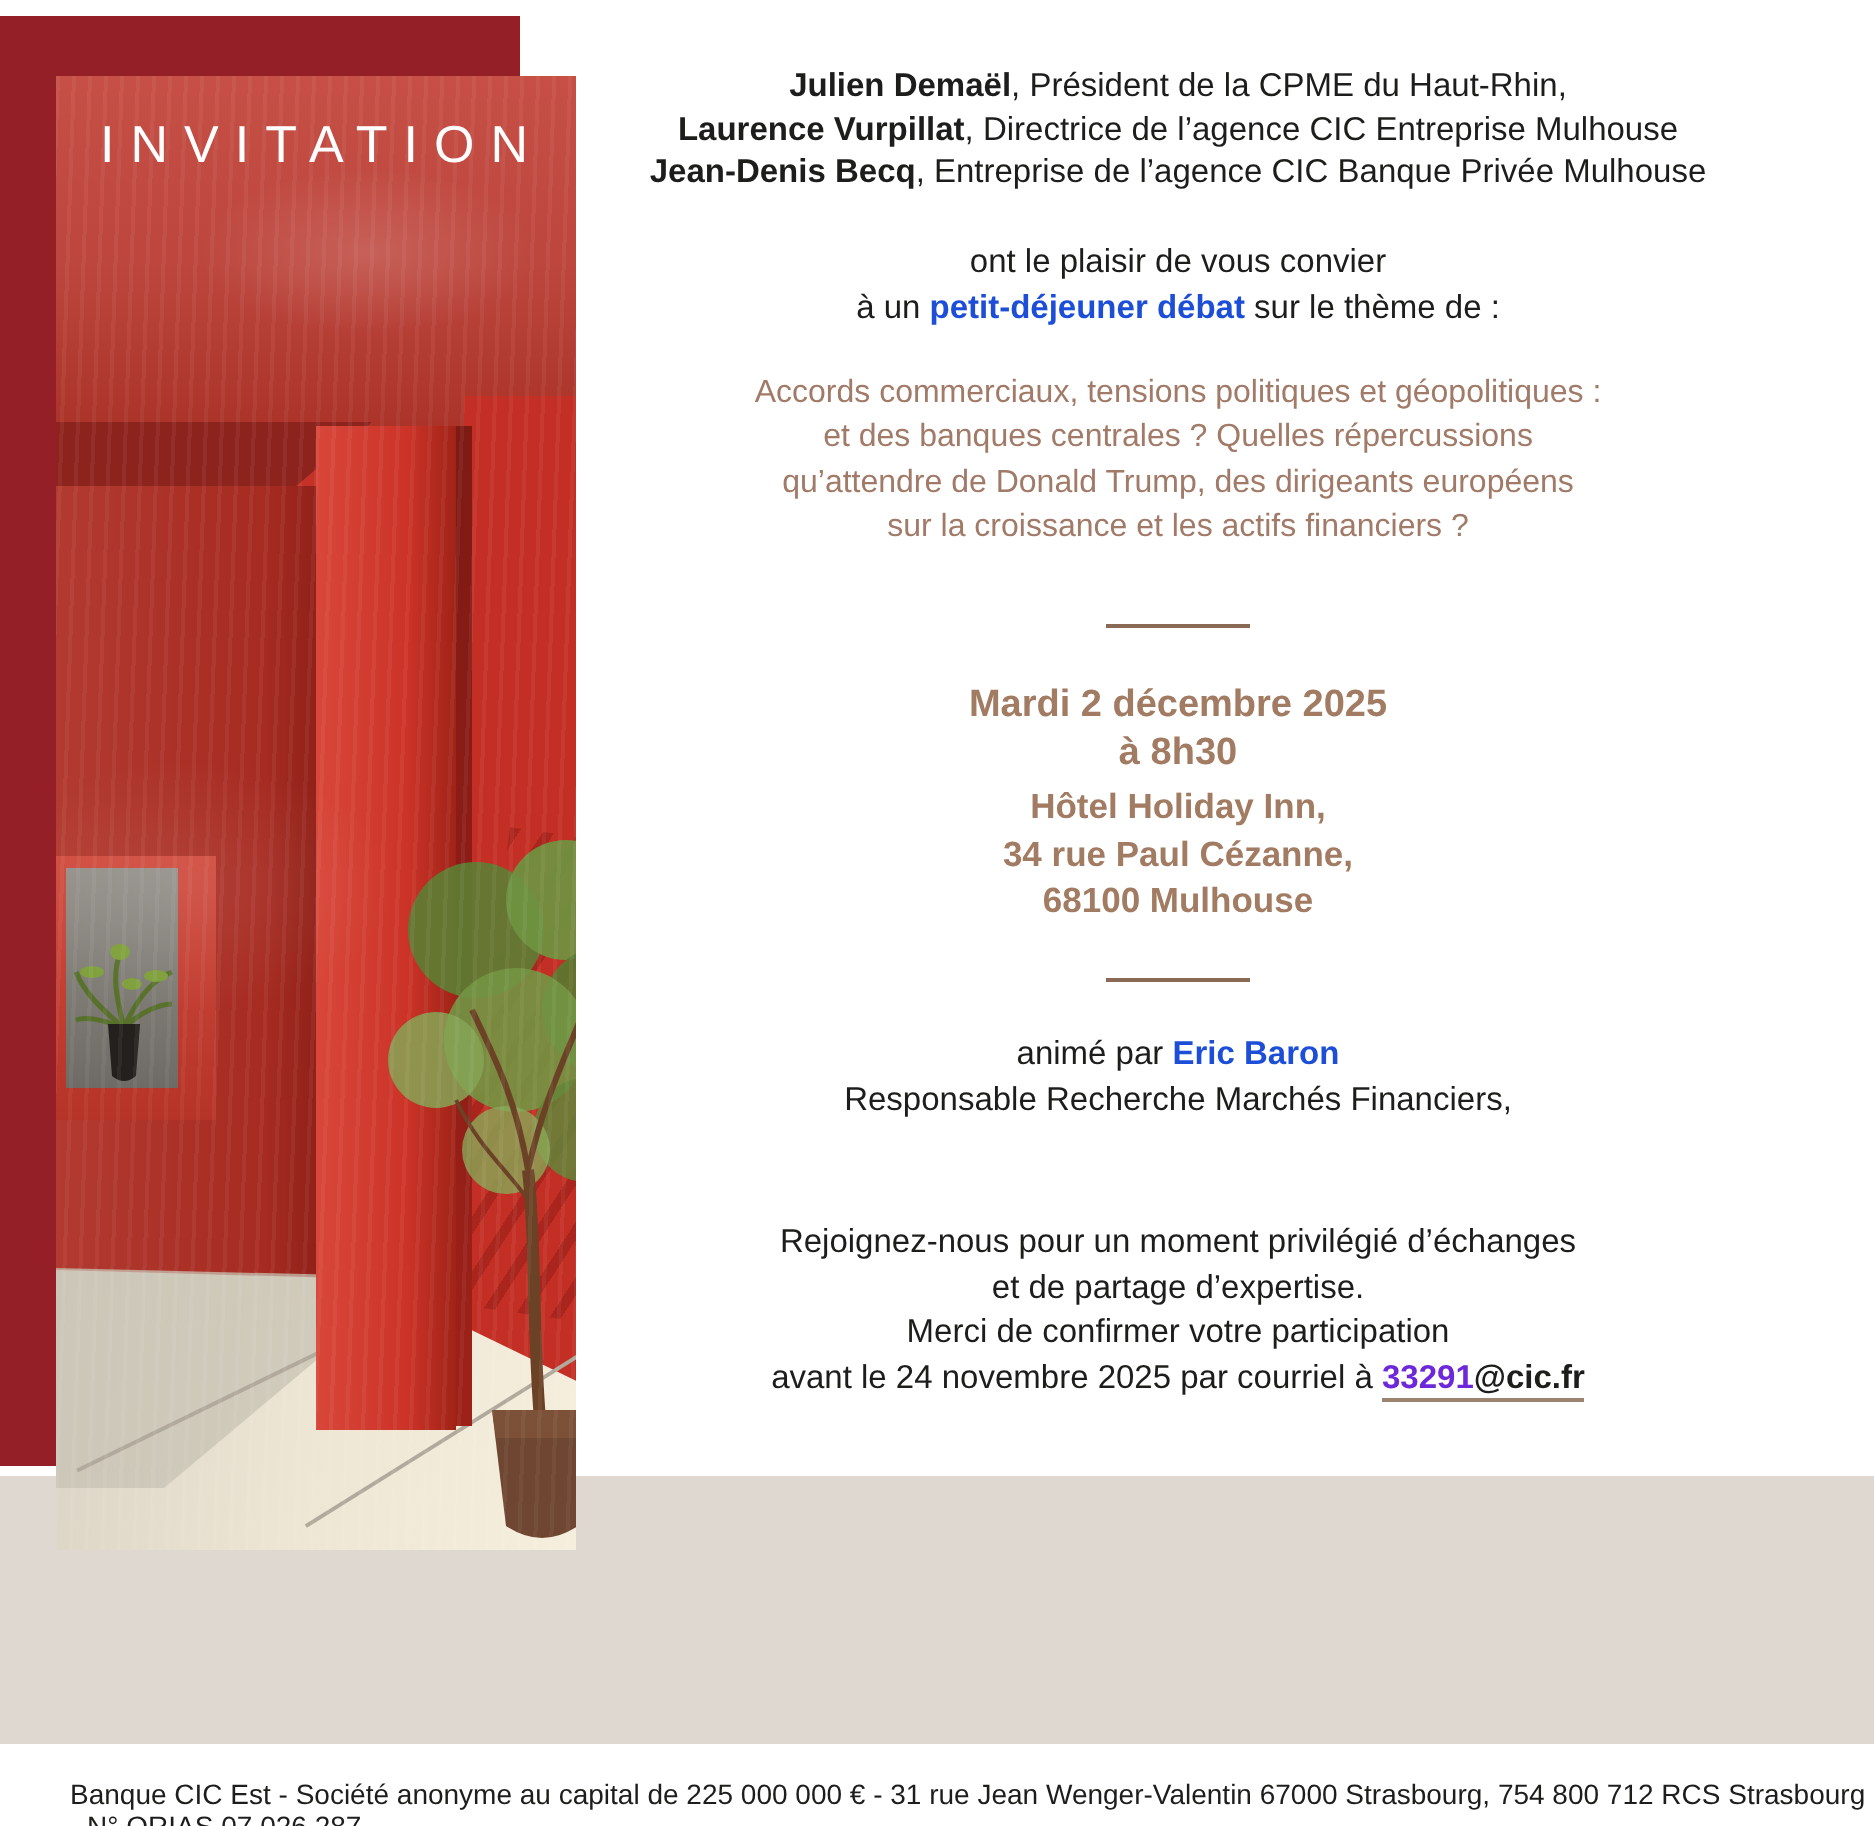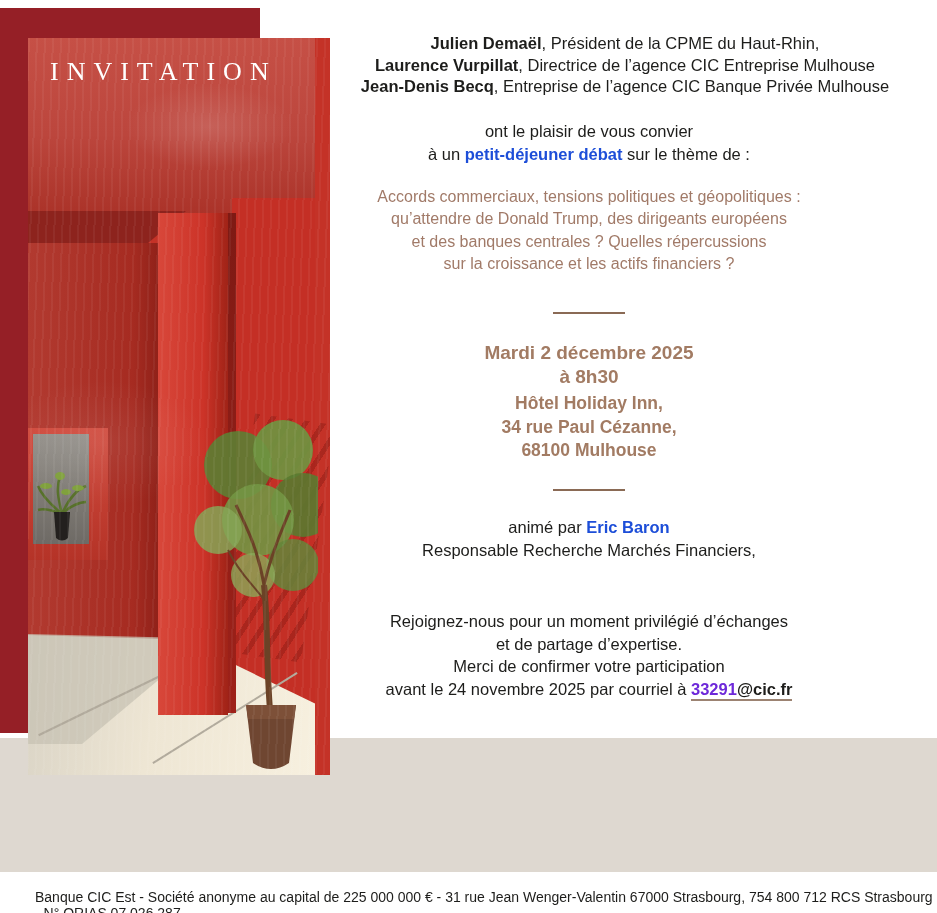--- a/index.html
+++ b/index.html
@@ -1,21 +1,21 @@
 <!DOCTYPE html>
 <html><head>
 <meta charset="utf-8">
 <style>
   html,body{margin:0;padding:0;background:#fff;}
   .page{position:relative;width:937px;height:913px;background:#ffffff;overflow:hidden;
         font-family:"Liberation Sans","DejaVu Sans",sans-serif;color:#1d1d1b;}
 
   
   .maroon-rect{position:absolute;left:0;top:8px;width:260px;height:725px;background:#951f26;}
-  .photo{position:absolute;left:28px;top:38px;width:302px;height:737px;overflow:hidden;z-index:5;background:#c43227;font-family:Liberation Serif, serif;}
+  .photo{position:absolute;left:28px;top:38px;width:260px;height:737px;overflow:hidden;z-index:5;background:#c43227;}
   .ph-top{position:absolute;left:0;top:0;width:287px;height:175px;
           background:linear-gradient(180deg,#c65046 0%,#bc463d 55%,#ab3329 100%);}
   .ph-soffit{position:absolute;left:0;top:173px;width:158px;height:40px;background:#8d231d;
              clip-path:polygon(0 0,100% 0,70% 100%,0 100%);}
   .ph-recess{position:absolute;left:0;top:205px;width:150px;height:400px;
              background:linear-gradient(90deg,#b23a30 0%,#a62b21 70%,#7f1a13 100%);}
   .ph-niche-outer{position:absolute;left:0;top:390px;width:80px;height:132px;
              background:linear-gradient(180deg,#d04b3e,#b53327);}
   .ph-niche-panel{position:absolute;left:5px;top:396px;width:56px;height:110px;
              background:linear-gradient(180deg,#94908a 0%,#7d7973 60%,#6e6a65 100%);}
@@ -38,21 +38,21 @@
   .ph-texture{position:absolute;inset:0;pointer-events:none;
              background:repeating-linear-gradient(92deg,rgba(255,255,255,.05) 0 2px,transparent 2px 8px),
                         radial-gradient(120px 60px at 60% 12%,rgba(255,255,255,.14),transparent 70%),
                         radial-gradient(150px 90px at 25% 55%,rgba(255,255,255,.08),transparent 70%);}
   .invitation-title{position:absolute;left:22px;top:19px;color:#ffffff;font-size:26px;
              font-weight:400;letter-spacing:8px;white-space:nowrap;}
   .ph-svg{position:absolute;}
 
   
   .col{position:absolute;left:315px;width:548px;text-align:center;}
-  .names{top:33px;font-size:16.5px;line-height:21.5px;padding-left:36px;}
+  .names{top:33px;font-size:16.5px;line-height:21.5px;}
   .convier{top:120px;font-size:16.5px;line-height:23px;}
   .theme{top:186px;font-size:16px;line-height:22.3px;color:#a17a68;}
   .divider{position:absolute;left:553px;width:72px;height:2px;background:#8a6a55;}
   .div1{top:312px;} .div2{top:489px;}
   .datez{top:341px;font-size:19px;line-height:24px;font-weight:bold;color:#a27b63;}
   .venue{top:392px;font-size:17.5px;line-height:23.5px;font-weight:bold;color:#a27b63;}
   .speaker{top:516px;font-size:16.5px;line-height:23.4px;}
   .closing{top:610px;font-size:16.5px;line-height:22.6px;}
   .email-link{font-weight:bold;text-decoration:none;border-bottom:2px solid #9c8372;padding-bottom:1px;}
   .email-num{color:#6d28d9;} .email-dom{color:#1d1d1b;}
@@ -174,22 +174,22 @@
     <div><b>Jean-Denis Becq</b><span>, Entreprise de l’agence CIC Banque Privée Mulhouse</span></div>
   </div>
 
   <div class="col convier">
     <div>ont le plaisir de vous convier</div>
     <div><span>à un </span><b class="dark">petit-déjeuner débat</b><span> sur le thème de :</span></div>
   </div>
 
   <div class="col theme">
     <div>Accords commerciaux, tensions politiques et géopolitiques :</div>
+    <div>et des banques centrales ? Quelles répercussions</div>
     <div>qu’attendre de Donald Trump, des dirigeants européens</div>
-    <div>et des banques centrales ? Quelles répercussions</div>
     <div>sur la croissance et les actifs financiers ?</div>
   </div>
 
   <div class="divider div1"></div>
 
   <div class="col datez">
     <div>Mardi 2 décembre 2025</div>
     <div>à 8h30</div>
   </div>
 

